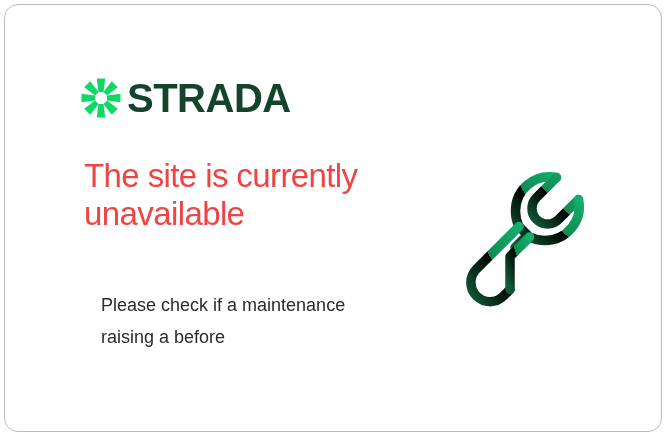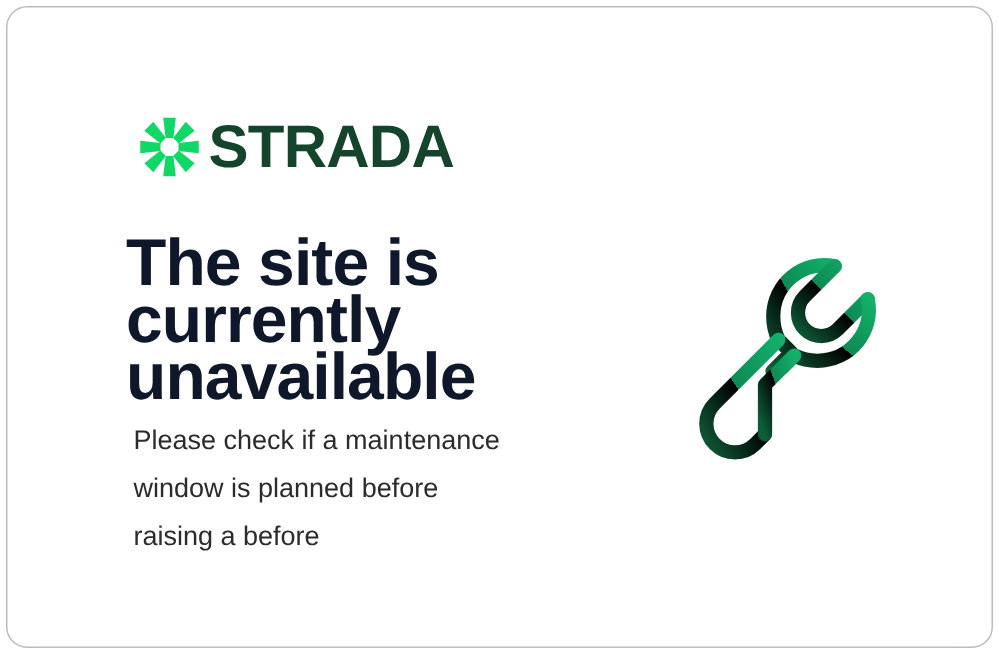--- a/index.html
+++ b/index.html
@@ -31,21 +31,21 @@
     height: 428px;
     box-sizing: border-box;
     background: #ffffff;
     border: 1px solid #b9bcc6;
     border-radius: 14px;
   }
 
   
   .brand {
     position: absolute;
-    left: 88px;
+    left: 76px;
     top: 70px;
     display: flex;
     align-items: center;
     height: 46px;
     text-align: center;
   }
   .brand-mark {
     width: 40px;
     height: 40px;
     display: block;
@@ -63,34 +63,34 @@
   }
 
   
   .headline {
     position: absolute;
     left: 79px;
     top: 152px;
     width: 330px;
     margin: 0;
     font-family: "Liberation Sans", sans-serif;
-    font-size: 44px;
-    font-weight: bold;
+    font-size: 33px;
+    font-weight: normal;
     line-height: 38px;
     letter-spacing: -0.6px;
-    color: #0f172a;
+    color: #ef4444;
   }
 
   
   .body-copy {
     position: absolute;
     left: 80px;
     top: 268px;
     width: 320px;
-    margin: 4px;
+    margin: 16px;
     font-family: "Liberation Sans", sans-serif;
     font-size: 18px;
     font-weight: normal;
     line-height: 32px;
     color: #2b2b2b;
   }
   .body-copy .line {
     display: block;
     white-space: nowrap;
   }
@@ -133,21 +133,20 @@
           </g>
         </svg>
       </span>
       <span class="brand-word">STRADA</span>
     </div>
 
     <h1 class="headline">The site is currently unavailable</h1>
 
     <p class="body-copy">
       <span class="line">Please check if a maintenance</span>
-      <span class="line">window is planned before</span>
       <span class="line">raising a before</span>
     </p>
 
     <div class="wrench">
       <svg viewBox="0 0 166 166" xmlns="http://www.w3.org/2000/svg" aria-hidden="true">
         <defs>
           <linearGradient id="wrenchGrad" x1="0" y1="1" x2="1" y2="0">
             <stop offset="0%" stop-color="#0f5c38"></stop>
             <stop offset="50%" stop-color="#10措"></stop>
             <stop offset="50%" stop-color="#0e8a53"></stop>

